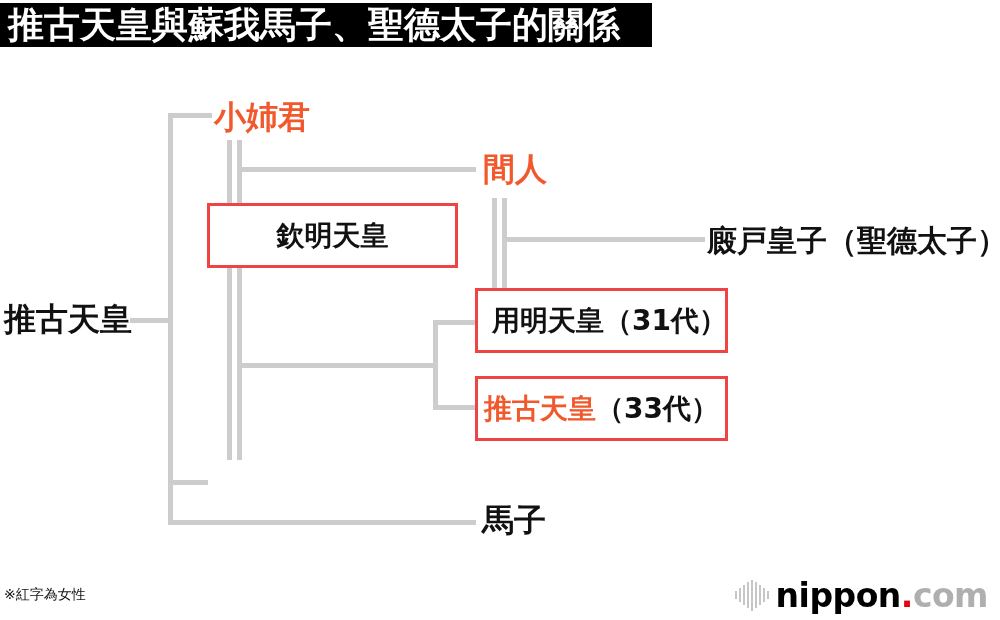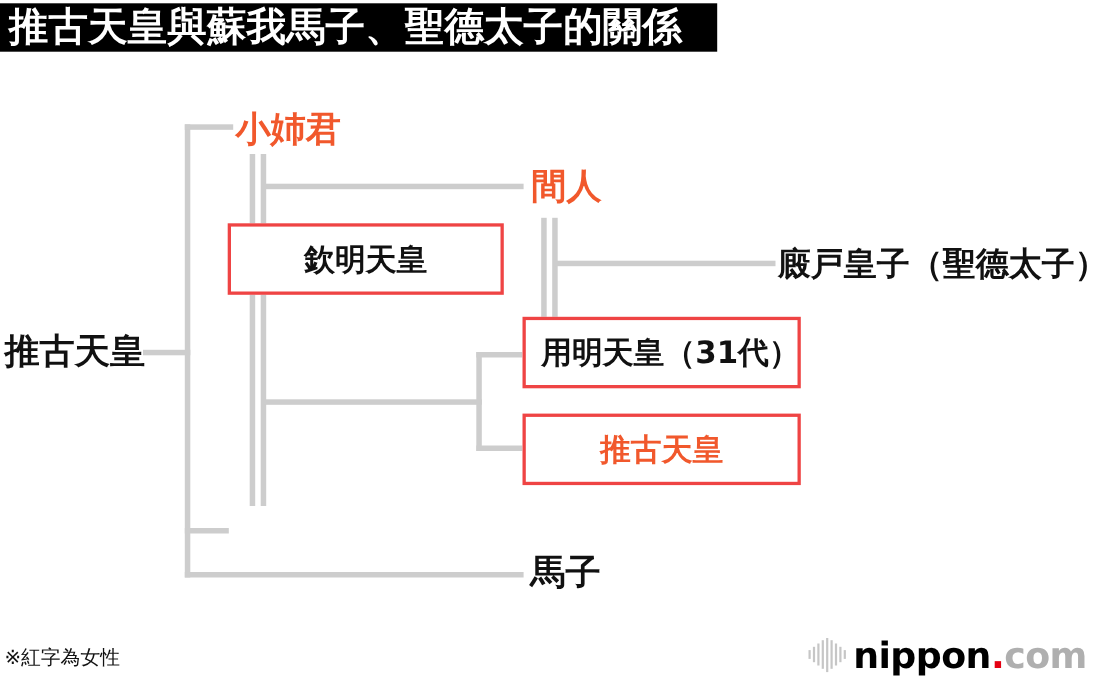--- a/index.html
+++ b/index.html
@@ -24,21 +24,21 @@
 
   .plabel {
     position:absolute; z-index:2; font-weight:bold; color:#111111;
     font-size:32px; line-height:1.1; white-space:nowrap;
   }
   .female { color:#f1582c; }
   .shotoku-label { font-size:30px; }
 
   .footnote {
     position:absolute; left:4px; top:586px;
-    font-size:18px; font-weight:normal; color:#111111; z-index:2;
+    font-size:14px; font-weight:normal; color:#111111; z-index:2;
   }
 
   .logo { position:absolute; right:12px; top:577px; display:flex; align-items:center; gap:7px; z-index:2; }
   .logo-bars { display:flex; align-items:center; gap:2px; height:36px; }
   .logo-bars i { width:2px; background:#c6c6c6; display:block; }
   .logo-bars i:nth-child(1), .logo-bars i:nth-child(9) { height:8px; }
   .logo-bars i:nth-child(2), .logo-bars i:nth-child(8) { height:14px; }
   .logo-bars i:nth-child(3), .logo-bars i:nth-child(7) { height:20px; }
   .logo-bars i:nth-child(4), .logo-bars i:nth-child(6) { height:26px; }
   .logo-bars i:nth-child(5) { height:31px; }
@@ -79,20 +79,21 @@
     <span>欽明天皇</span>
   </div>
 
   <div class="pbox" style="left:475px; top:288px; width:253px; height:65px;padding-left:16px;">
     <span>用明天皇</span>
       <span>（31代）</span>
   </div>
 
   <div class="pbox" style="left:475px; top:376px; width:253px; height:65px;">
     <span class="female">推古天皇</span>
+      <span>（33代）</span>
   </div>
 
   <div class="plabel female" style="left:214px; top:100px;">小姉君</div>
   <div class="plabel female" style="left:483px; top:152px;">間人</div>
   <div class="plabel" style="left:4px; top:302px;">推古天皇</div>
   <div class="plabel shotoku-label" style="left:707px; top:224px;">廄戸皇子（聖德太子）</div>
   <div class="plabel" style="left:482px; top:503px;">馬子</div>
 
   <div class="footnote">※紅字為女性</div>
 

